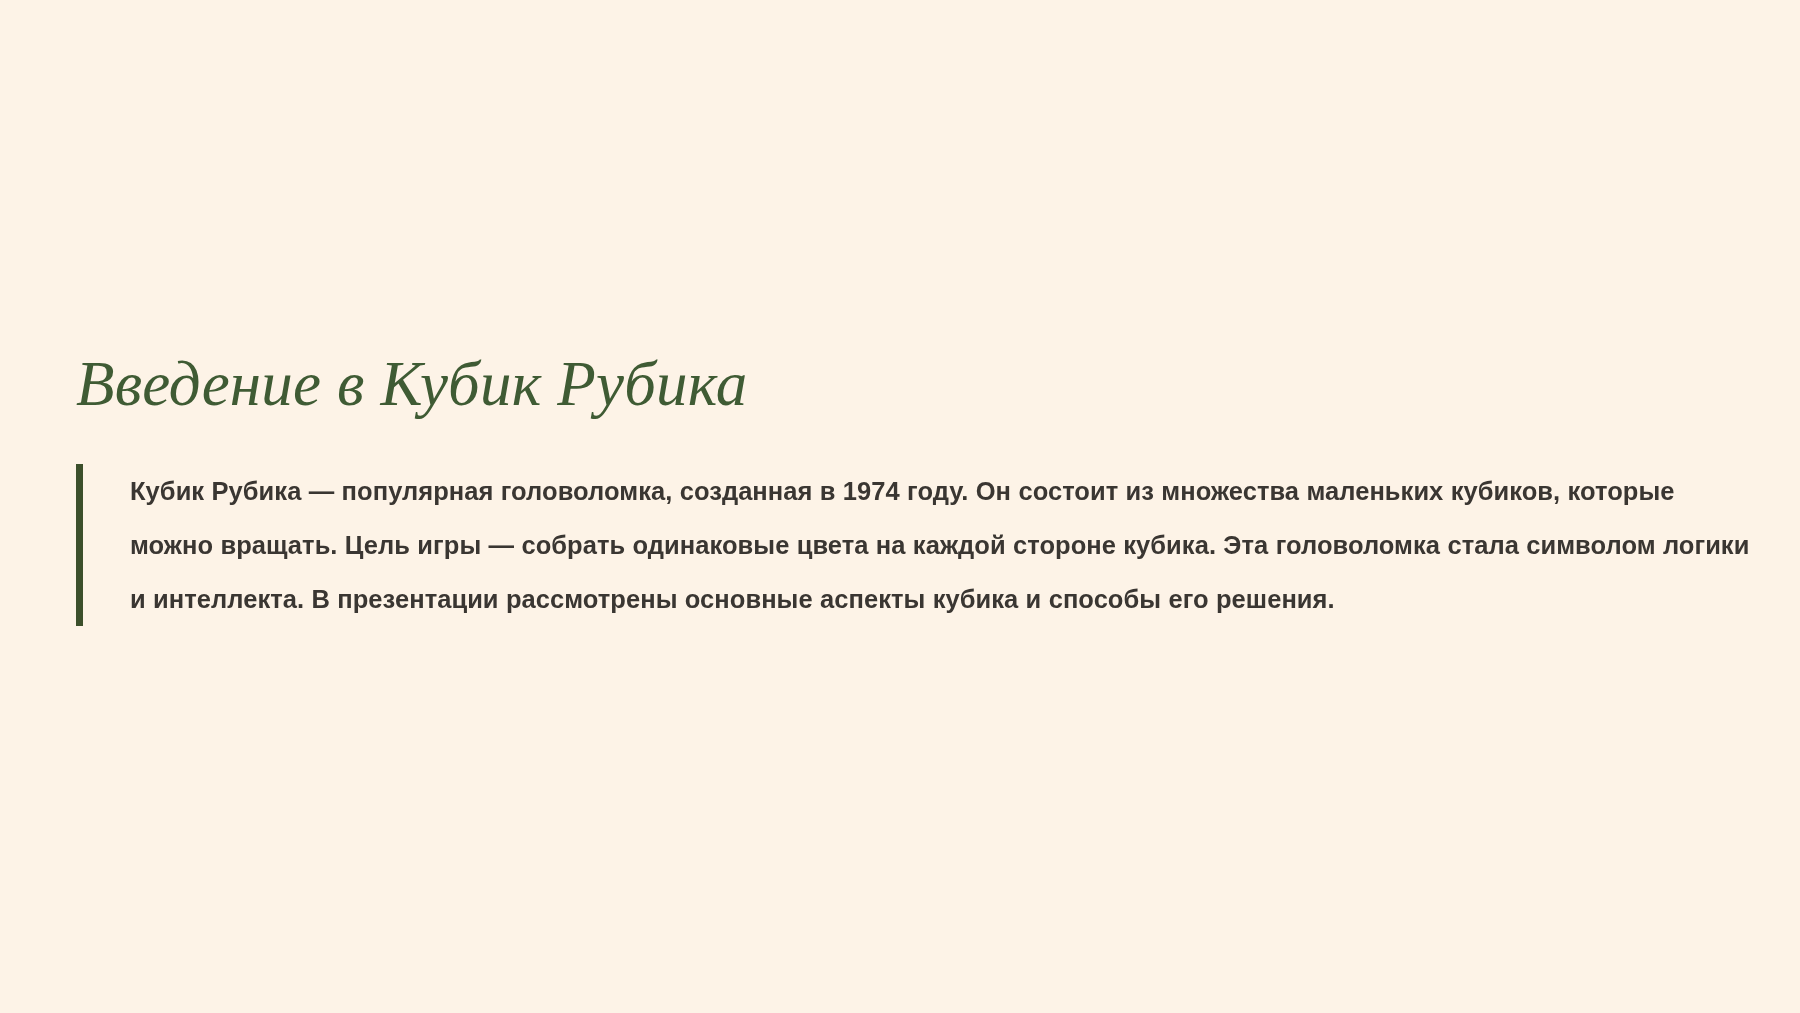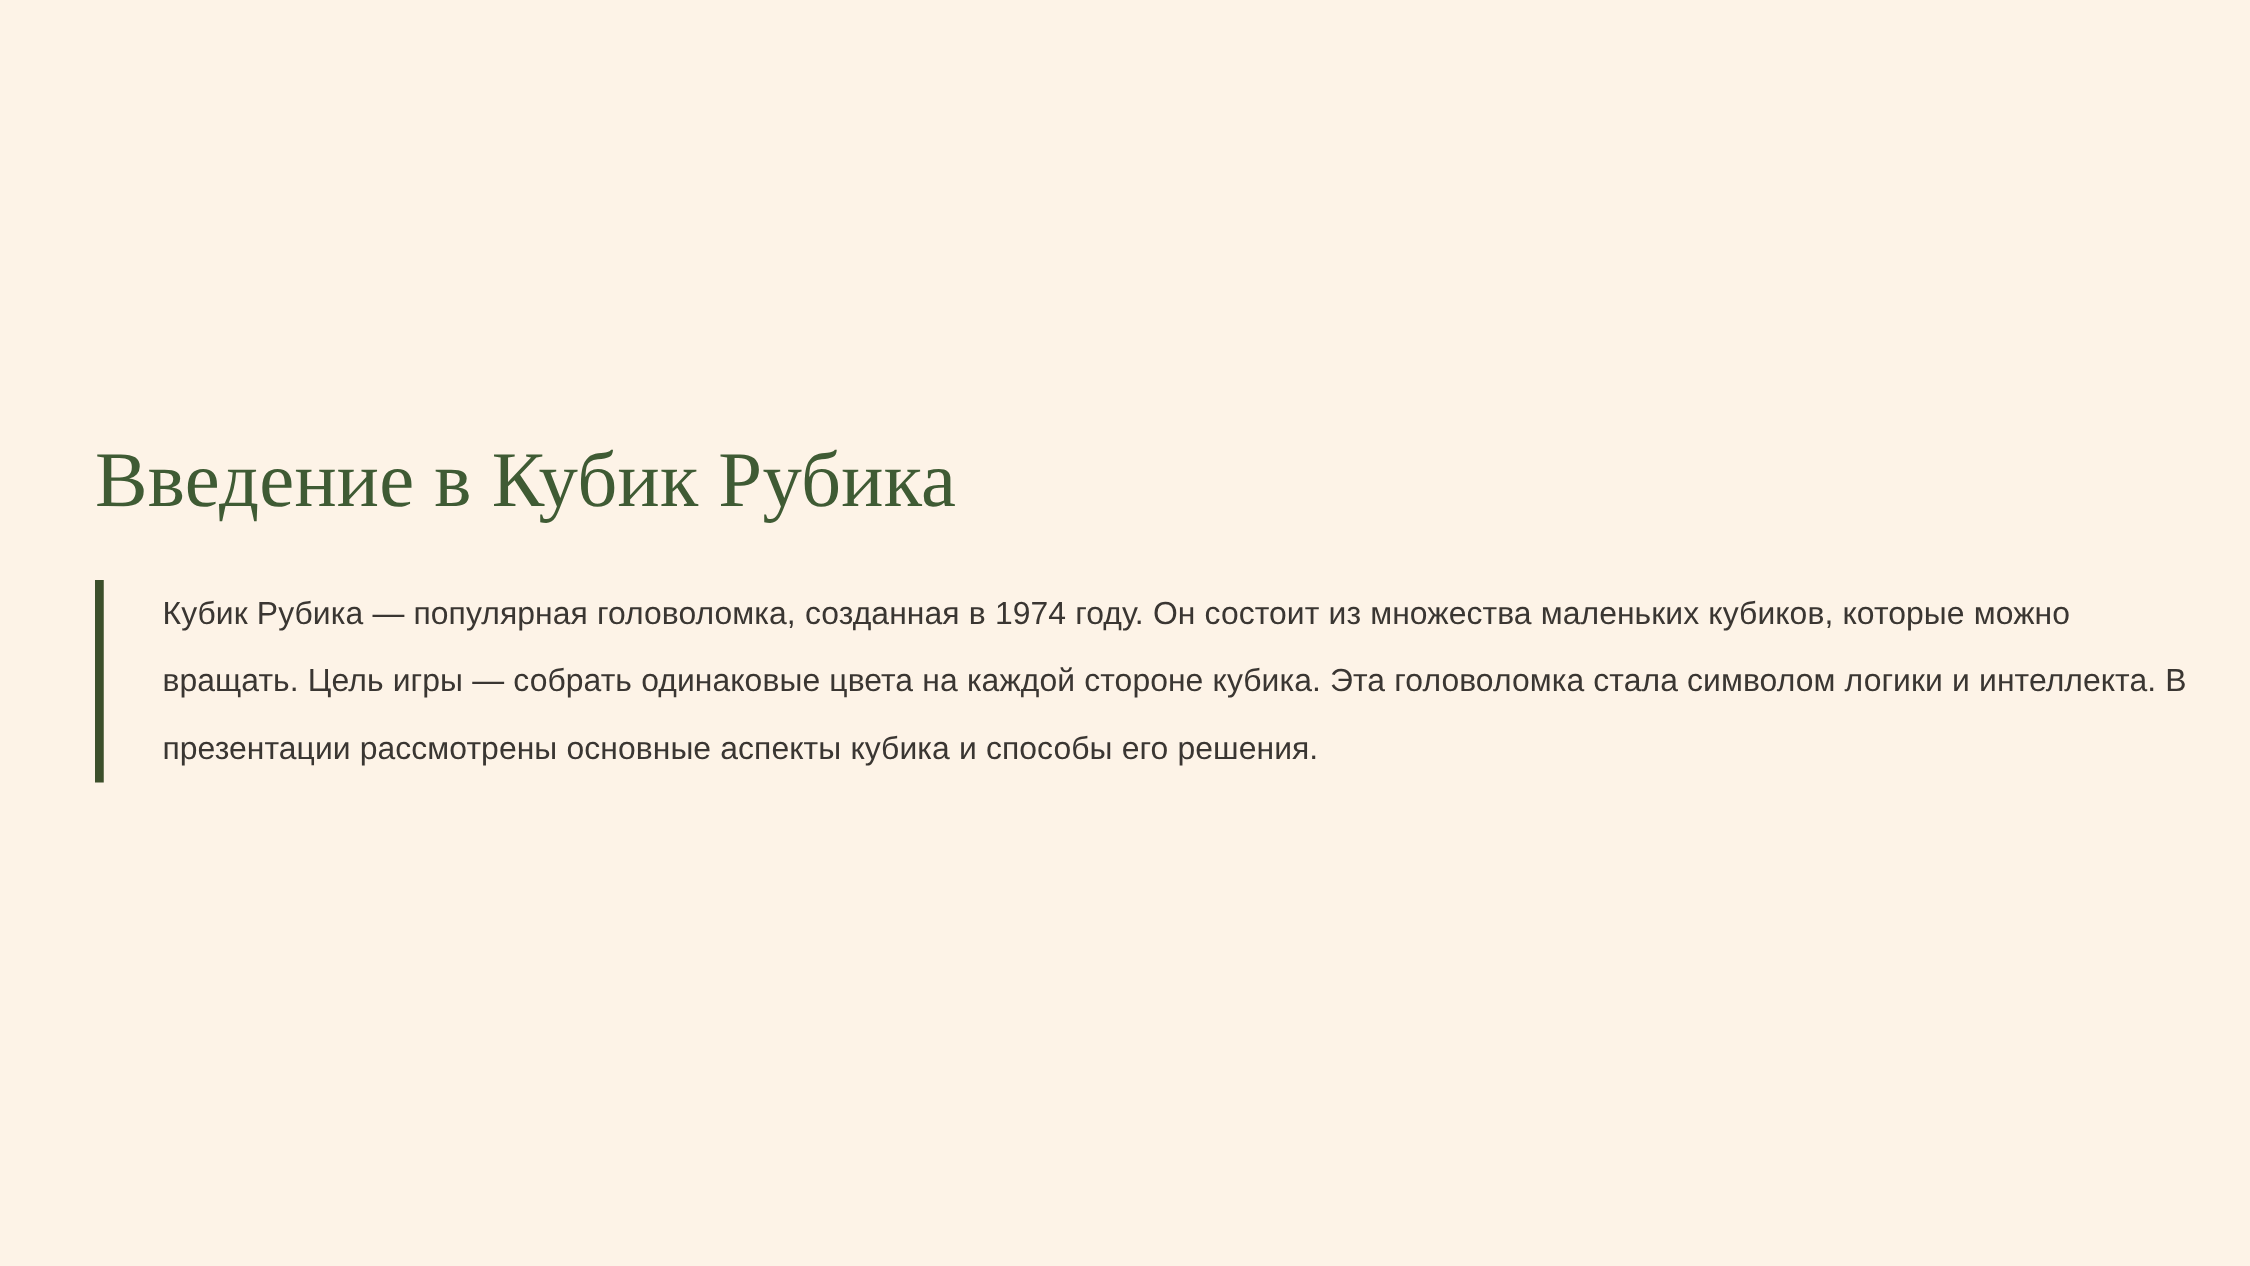--- a/index.html
+++ b/index.html
@@ -37,20 +37,21 @@
     top: 346px;
     width: 1600px;
     margin: 0;
     font-family: "Liberation Serif", "DejaVu Serif", serif;
     font-weight: 400;
     font-size: 63px;
     line-height: 76px;
     letter-spacing: 0.2px;
     color: #3f5b34;
     white-space: nowrap;
+    font-style: italic;
   }
 
   .body-block {
     position: absolute;
     left: 76px;
     top: 464px;
     width: 1680px;
     display: flex;
     align-items: stretch;
   }
@@ -66,20 +67,21 @@
     flex: 1 1 auto;
     margin: 0;
     padding: 0 0 0 47px;
     font-family: "Liberation Sans", "DejaVu Sans", sans-serif;
     font-size: 25.5px;
     line-height: 54px;
     color: #3a3632;
     letter-spacing: 0.05px;
     text-align: left;
     word-spacing: 0.2px;
+    font-weight: bold;
   }
 </style>
 </head>
 <body>
 
 <div class="slide">
   <div class="slide-body">
 
     <h1 class="slide-title">Введение в Кубик Рубика</h1>
 

